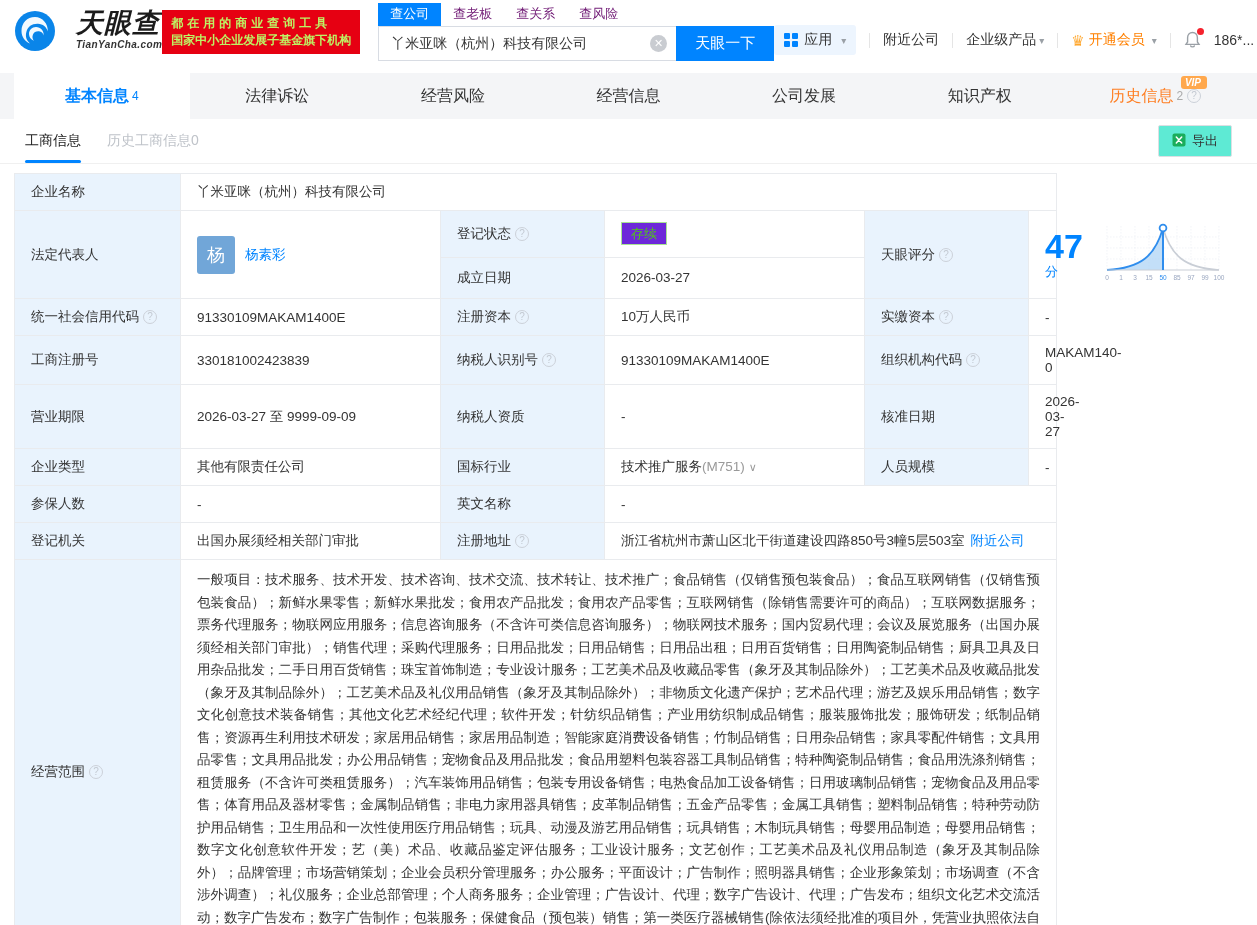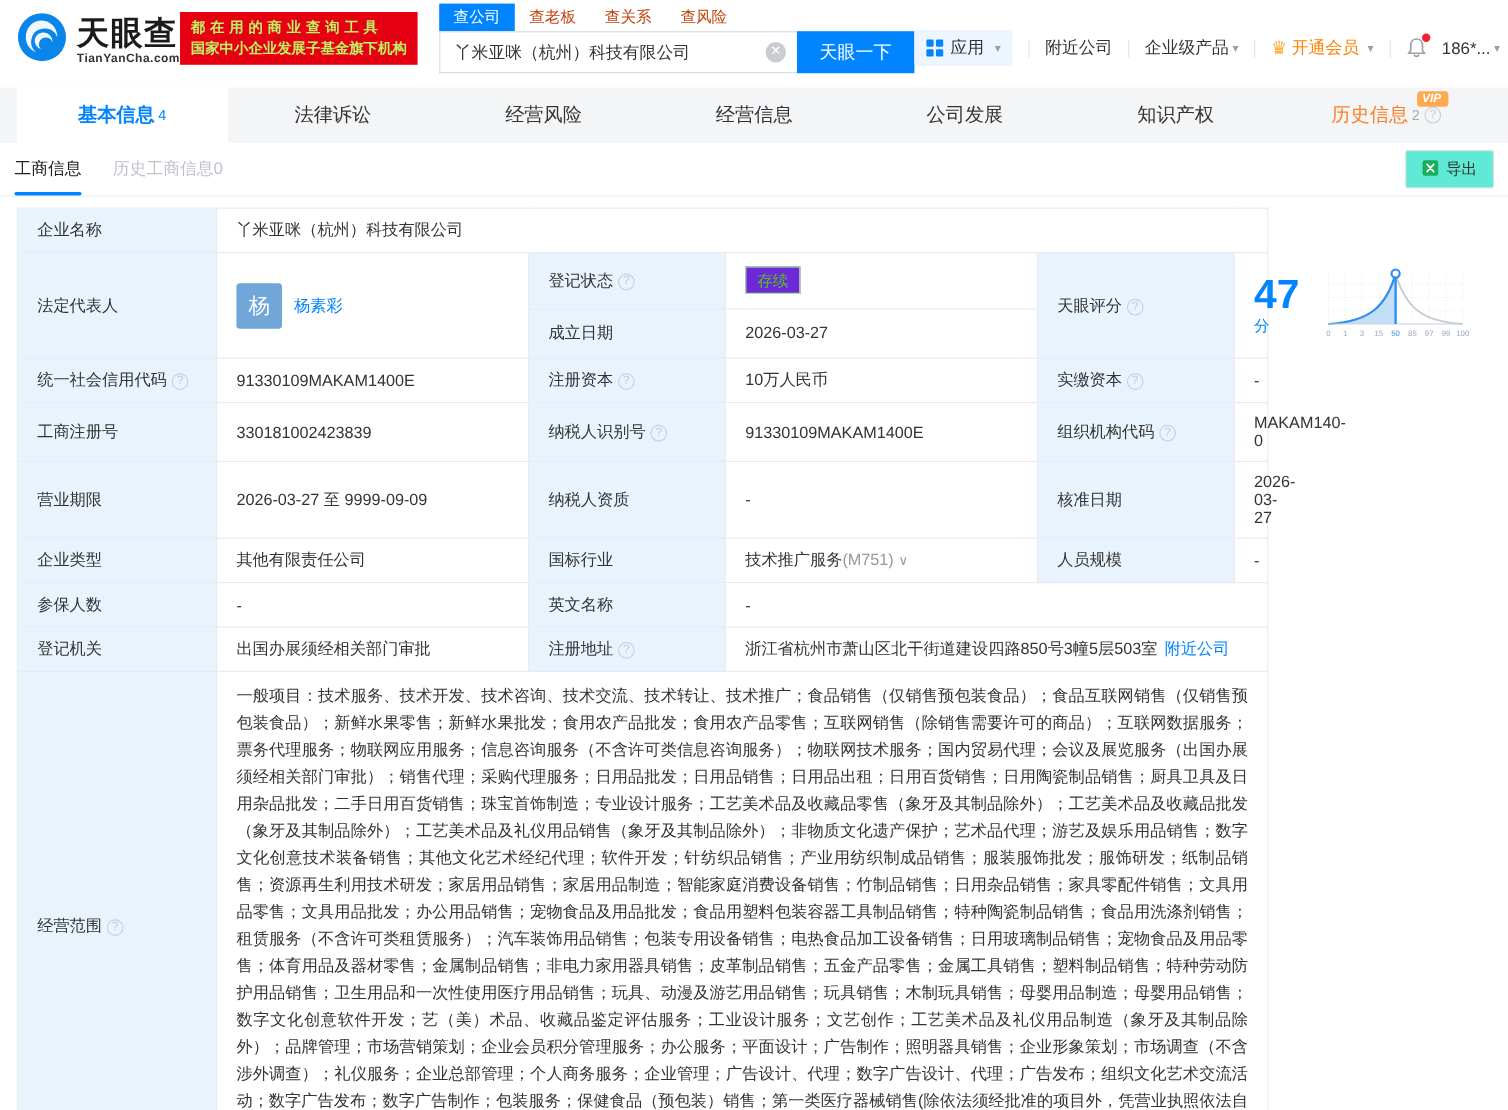--- a/index.html
+++ b/index.html
@@ -3,29 +3,29 @@
 <meta charset="utf-8">
 <style>
   * { box-sizing: border-box; margin: 0; padding: 0; }
   body {
     width: 1257px; height: 925px; overflow: hidden;
     font-family: "Liberation Sans", "DejaVu Sans", sans-serif;
     color: #333; background: #fff; font-size: 14px;
   }
   
   .header { display: flex; align-items: center; height: 64px; padding: 0 14px; }
-  .logo { display: flex; align-items: flex-end; gap: 8px; cursor: pointer; }
+  .logo { display: flex; align-items: flex-start; gap: 20px; cursor: pointer; font-style: italic; }
   .logo-name { font-size: 27px; font-weight: bold; color: #1b1b1b; line-height: 1; letter-spacing: 1px; }
   .logo-sub { font-size: 10px; font-weight: bold; color: #333; letter-spacing: .4px; margin-top: 2px; }
   .slogan { background: #e8改; background: #e60012; color: #bef264; font-size: 12px; font-weight: 600;
     padding: 5px 9px; line-height: 17px; white-space: nowrap; font-family: Liberation Serif, serif; }
   .slogan .l1 { letter-spacing: 4px; }
   .search-wrap { margin-left: 18px; }
   .search-tabs { display: flex; font-size: 13px; }
-  .search-tab { padding: 2px 12px 3px; cursor: pointer; color: #c2410c; }
+  .search-tab { padding: 2px 12px 3px; cursor: pointer; color: #701a75; }
   .search-tab.active { background: #0084ff; color: #fff; }
   .search-row { display: flex; }
   .search-input-box { position: relative; }
   .search-input { width: 298px; height: 35px; border: 1px solid #d8dce3; border-right: none;
     padding: 0 32px 0 12px; font-size: 14px; color: #333; outline: none; font-family: inherit; }
   .clear-icon { position: absolute; right: 9px; top: 9px; width: 17px; height: 17px; border-radius: 50%;
     background: #c9ccd1; color: #fff; font-size: 11px; line-height: 17px; text-align: center; cursor: pointer; }
   .search-btn { width: 98px; height: 35px; background: #0084ff; color: #fff; border: none;
     font-size: 15px; cursor: pointer; font-family: inherit; }
   .header-right { margin-left: auto; display: flex; align-items: center; gap: 13px;
@@ -49,21 +49,21 @@
   .tab-count { font-size: 12px; margin-left: 3px; font-weight: normal; }
   .nav-tab.active .tab-count { color: #0084ff; }
   .nav-tab.history { color: #fe7e22; }
   .nav-tab.history .tab-count { color: #aaa; }
   .vip-badge { position: absolute; top: 3px; right: 36px; background: #ffa84d; color: #fff;
     font-size: 10px; font-weight: bold; font-style: italic; padding: 1px 6px 1px 4px; border-radius: 3px; }
   .help { display: inline-block; width: 14px; height: 14px; border: 1px solid #ccd1d9; border-radius: 50%;
     color: #c3c9d2; font-size: 10px; line-height: 12px; text-align: center; margin-left: 4px; vertical-align: 1px; }
   .help::after { content: "?"; }
   
-  .sub-bar { display: flex; align-items: center; height: 45px; padding: 0 12px; border-bottom: 1px solid #f0f0f0; }
+  .sub-bar { display: flex; align-items: center; height: 45px; padding: 0 25px; border-bottom: 1px solid #f0f0f0; }
   .sub-tab { font-size: 14px; color: #222; margin-right: 26px; position: relative; padding: 13px 0; cursor: pointer; }
   .sub-tab.active::after { content: ""; position: absolute; left: 0; right: 0; bottom: 0; height: 3px;
     background: #0084ff; border-radius: 2px; }
   .sub-tab.inactive { color: #bfc3c9; }
   .export-btn { margin-left: auto; display: flex; align-items: center; gap: 6px; background: #5eead4;
     border: 1px solid #dcdfe3; border-radius: 2px; padding: 6px 13px; font-size: 13px; color: #333;
     cursor: pointer; font-family: inherit; }
   
   .info-table { width: 1043px; margin: 9px 14px 30px; border-collapse: collapse; table-layout: fixed; }
   .info-table td { border: 1px solid #e9ebee; padding: 9px 16px; font-size: 13.5px; color: #333; vertical-align: middle; }

